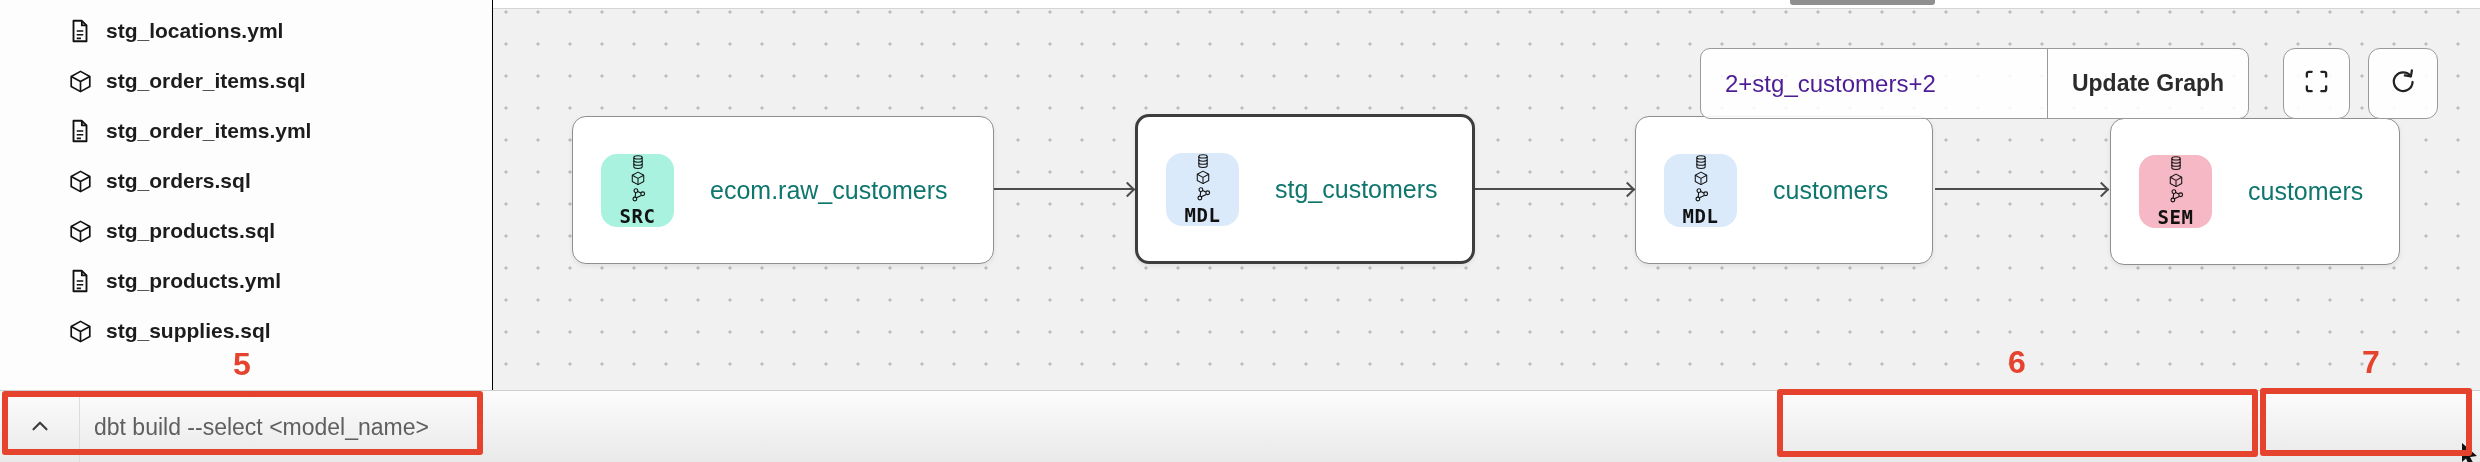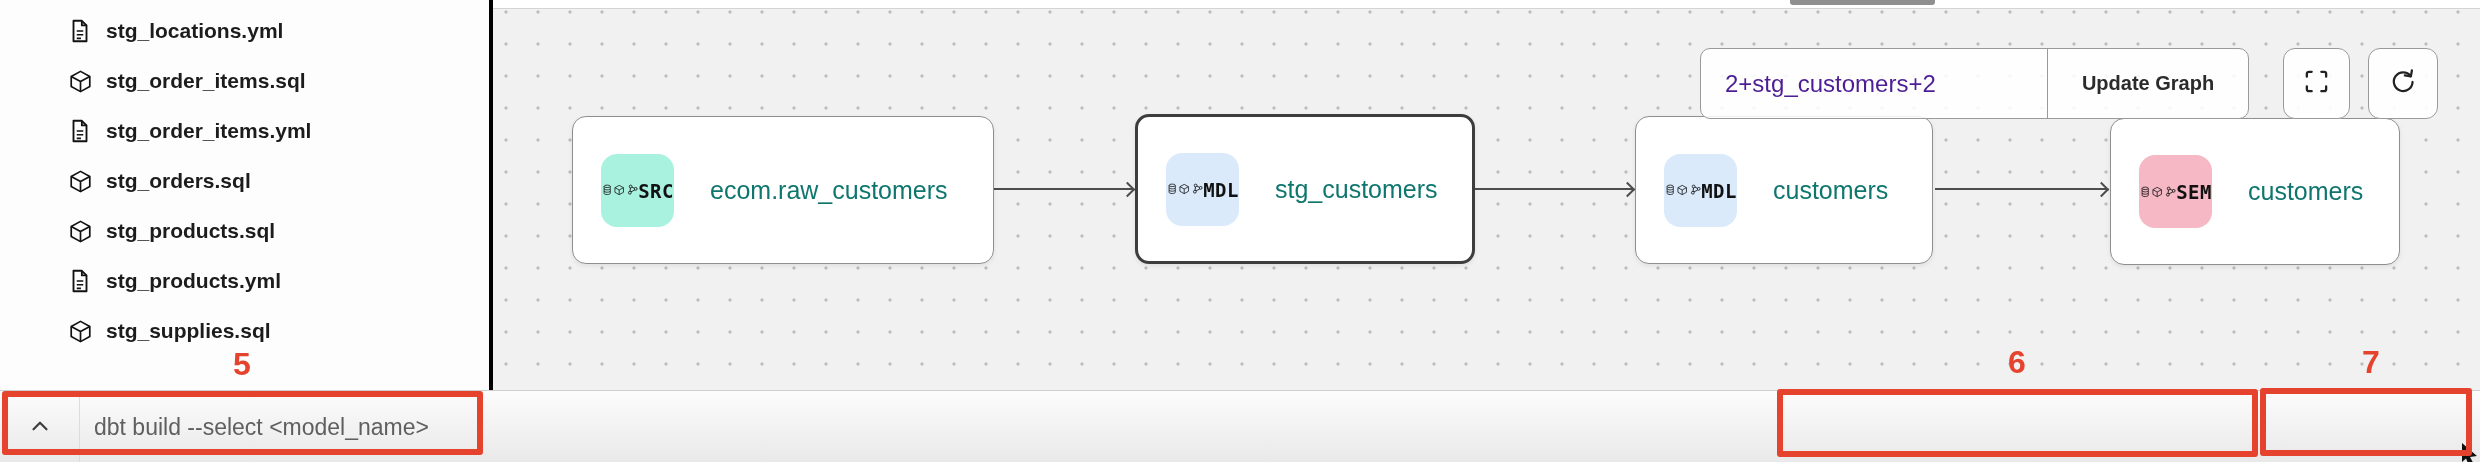--- a/index.html
+++ b/index.html
@@ -2,21 +2,21 @@
 <html><head>
 <meta charset="utf-8">
 <style>
   * { box-sizing: border-box; margin: 0; padding: 0; }
   html,body { background:#ffffff; }
   body { font-family: "Liberation Sans", sans-serif; }
   .screen { position:relative; width:2480px; height:462px; background:#ffffff; overflow:hidden; }
 
   
   .sidebar { position:absolute; left:0; top:0; width:493px; height:390px;
-             background:#fdfdfd; border-right:4px solid #000000; overflow:hidden; }
+             background:#fdfdfd; border-right:1px solid #000000; overflow:hidden; }
   .file-list { position:absolute; left:0; top:6px; width:100%; }
   .file-row { display:flex; align-items:center; height:50px; padding-left:66px; cursor:pointer; }
   .file-icon { width:28px; height:28px; flex:0 0 28px; display:flex; align-items:center; justify-content:center; }
   .file-icon svg { display:block; }
   .file-name { margin-left:12px; font-size:21px; font-weight:600; color:#1c1c1c; white-space:nowrap; }
 
   
   .canvas { position:absolute; left:493px; top:8px; width:1987px; height:382px;
             background-color:#f1f1f1;
             background-image:radial-gradient(circle, #bdbdbd 1.3px, rgba(0,0,0,0) 1.9px);
@@ -24,21 +24,21 @@
             border-top:1px solid #d4d4d4; }
   .hscroll-thumb { position:absolute; left:1790px; top:0; width:145px; height:5px;
                    background:#8f8f8f; border-radius:0 0 3px 3px; }
 
   
   .node { position:absolute; display:flex; align-items:center; padding-left:28px;
           background:#ffffff; border:1.5px solid #8f8f8f; border-radius:14px;
           box-shadow:0 2px 5px rgba(0,0,0,0.07); cursor:pointer; }
   .node[data-selected="true"] { border:3px solid #3d3d3d; }
   .node-badge { width:73px; height:73px; border-radius:16px; flex:0 0 73px;
-                display:flex; flex-direction:row; align-items:center; justify-content:space-between; }
+                display:flex; flex-direction:column; align-items:center; justify-content:space-between; }
   .node-badge svg { display:block; }
   .badge-label { font-family:"DejaVu Sans Mono", monospace; font-size:19px; font-weight:600;
                  color:#111; margin-top:1px; letter-spacing:0.5px; }
   .badge-ic { display:none; }
   .node-badge[data-icon="database"] .ic-database { display:block; }
   .node-badge[data-icon="cube"] .ic-cube { display:block; }
   .node-badge[data-icon="semantic"] .ic-semantic { display:block; }
   .node-label { margin-left:36px; font-size:25px; font-weight:500; color:#0f766e; white-space:nowrap; }
 
   
@@ -49,21 +49,21 @@
 
   
   .selector-group { position:absolute; left:1700px; top:48px; width:549px; height:71px;
                     display:flex; border:1.5px solid #9a9a9a; border-radius:10px;
                     background:rgba(255,255,255,0.88); overflow:hidden; }
   .selector-input { flex:1 1 auto; border:none; outline:none; background:transparent;
                     padding-left:24px; font-size:24px; color:#4c1d95;
                     font-family:"Liberation Sans", sans-serif; }
   .selector-divider { width:1.5px; background:#9a9a9a; }
   .update-graph-btn { flex:0 0 200px; border:none; background:transparent; cursor:pointer;
-                      font-size:20px; font-weight:600; color:#2b2b2b;
+                      font-size:23px; font-weight:600; color:#2b2b2b;
                       font-family:"Liberation Sans", sans-serif; }
   .sq-btn { position:absolute; top:48px; height:71px; border:1.5px solid #9a9a9a;
             border-radius:12px; background:rgba(255,255,255,0.9);
             display:flex; align-items:center; justify-content:center; cursor:pointer; }
   .fullscreen-btn { left:2283px; width:67px; }
   .refresh-btn { left:2368px; width:70px; }
 
   
   .command-bar { position:absolute; left:0; top:390px; width:2480px; height:72px;
                  background:linear-gradient(#fcfcfc, #e9e9e9); border-top:1px solid #cfcfcf;padding-left:36px; }

